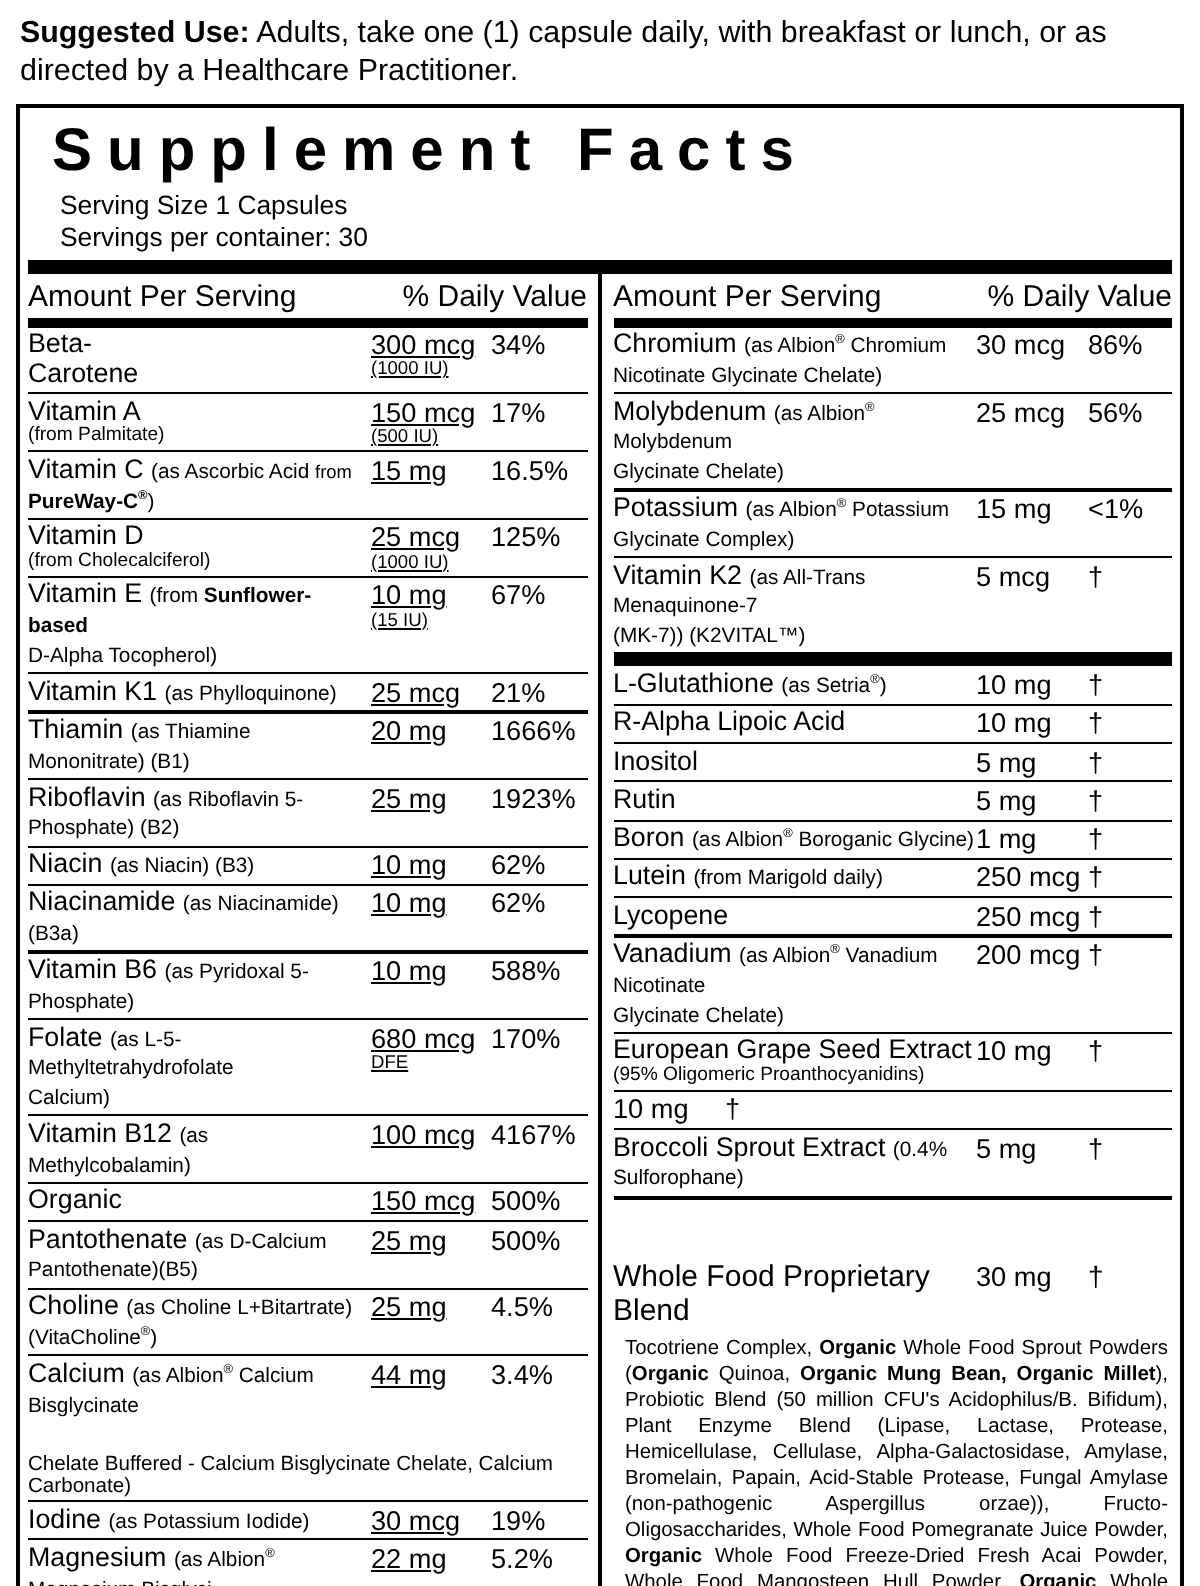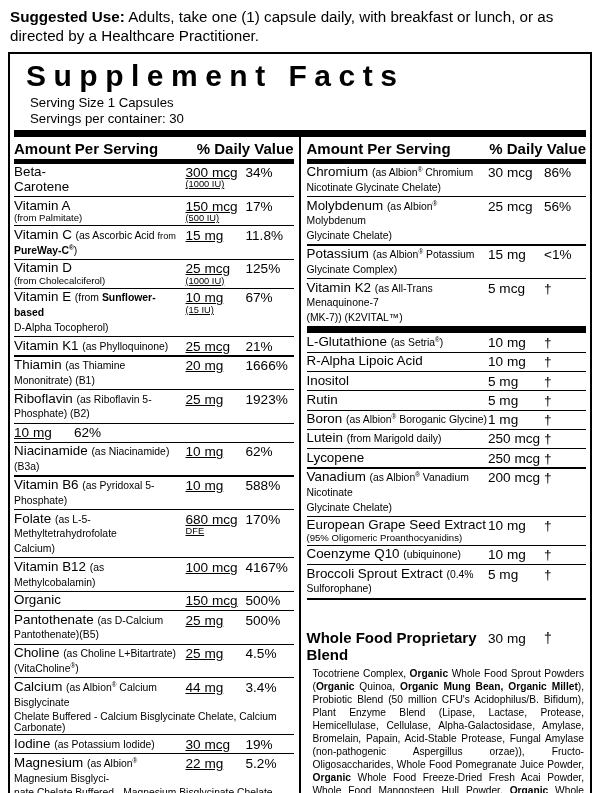--- a/index.html
+++ b/index.html
@@ -45,21 +45,21 @@
   }
 
   .thickrule{height:7px;background:#000;margin:0 2px;}
   .panel-cols{display:flex;margin:0 2px;}
   .col{flex:1 1 0;min-width:0;box-sizing:border-box;}
   .col.left{padding-right:5px;}
   .col.right{padding-left:6px;border-left:2.5px solid #000;}
 
   .colhead{
     display:flex;align-items:baseline;
-    font-size:15px;font-weight:bold;
+    font-size:15px;font-weight:normal;
     padding:3px 0 2px 0;
   }
   .colhead .h1{flex:1 1 auto;}
   .colhead .h2{flex:0 0 auto;white-space:nowrap;}
   .rule-head{height:4.5px;background:#000;}
   .rule-thin{height:1.1px;background:#000;}
   .rule-med{height:2px;background:#000;}
   .rule-black{height:6px;background:#000;}
 
   
@@ -70,24 +70,24 @@
   .col.left .amt{width:60px;text-decoration:underline;}
   .col.left .dv{width:48px;}
   .col.right .amt{width:56px;}
   .col.right .dv{width:42px;}
   .nm .sm{font-size:10.4px;}
   .nm .xs{font-size:9.2px;}
   .nm b{font-weight:bold;}
   .sub{font-size:9.6px;line-height:1.05;display:block;}
   .amt .unit-sub{font-size:9.3px;display:block;line-height:1.05;}
 
-  .full2{font-size:10.3px;line-height:1.12;display:block;margin-top:0px;}
+  .full2{font-size:10.3px;line-height:1.12;display:block;margin-top:16px;}
 
   .blendhead{display:flex;align-items:baseline;padding:3px 0 2px 0;}
-  .blendhead .nm{flex:1 1 auto;font-size:15px;font-weight:bold;}
+  .blendhead .nm{flex:1 1 auto;font-size:15px;font-weight:normal;}
   .blendhead .amt{flex:0 0 auto;width:56px;font-size:13.6px;margin-top:28px;}
   .blendhead .dv{flex:0 0 auto;width:42px;font-size:14px;}
 
   .blendbody{
     font-size:10.2px;
     line-height:1.28;
     text-align:justify;
     padding:2px 2px 3px 6px;
   }
   .blendbody b{font-weight:bold;}
@@ -130,21 +130,21 @@
               <div class="rule-thin"></div>
               <div class="row">
                 <span class="nm">Vitamin A<span class="sub">(from Palmitate)</span></span>
                 <span class="amt">150 mcg<span class="unit-sub">(500 IU)</span></span>
                 <span class="dv">17%</span>
               </div>
               <div class="rule-thin"></div>
               <div class="row">
                 <span class="nm">Vitamin C <span class="sm">(as Ascorbic Acid <span class="xs">from</span> <b>PureWay-C<sup>®</sup></b>)</span></span>
                 <span class="amt">15 mg</span>
-                <span class="dv">11.8%</span>
+                <span class="dv">16.5%</span>
               </div>
               <div class="rule-thin"></div>
               <div class="row">
                 <span class="nm">Vitamin D<span class="sub">(from Cholecalciferol)</span></span>
                 <span class="amt">25 mcg<span class="unit-sub">(1000 IU)</span></span>
                 <span class="dv">125%</span>
               </div>
               <div class="rule-thin"></div>
               <div class="row">
                 <span class="nm">Vitamin E  <span class="sm">(from <b>Sunflower-based</b><br>D-Alpha Tocopherol)</span></span>
@@ -164,20 +164,21 @@
                 <span class="dv">1666%</span>
               </div>
               <div class="rule-thin"></div>
               <div class="row">
                 <span class="nm">Riboflavin <span class="sm">(as Riboflavin 5-Phosphate) (B2)</span></span>
                 <span class="amt">25 mg</span>
                 <span class="dv">1923%</span>
               </div>
               <div class="rule-thin"></div>
               <div class="row">
+                <span class="nm">Niacin <span class="sm">(as Niacin) (B3)</span></span>
                 <span class="amt">10 mg</span>
                 <span class="dv">62%</span>
               </div>
               <div class="rule-thin"></div>
               <div class="row">
                 <span class="nm">Niacinamide <span class="sm">(as Niacinamide) (B3a)</span></span>
                 <span class="amt">10 mg</span>
                 <span class="dv">62%</span>
               </div>
               <div class="rule-thin"></div>
@@ -320,21 +321,20 @@
                 <span class="dv">†</span>
               </div>
               <div class="rule-thin"></div>
               <div class="row">
                 <span class="nm">European Grape Seed Extract<span class="sub">(95% Oligomeric Proanthocyanidins)</span></span>
                 <span class="amt">10 mg</span>
                 <span class="dv">†</span>
               </div>
               <div class="rule-thin"></div>
               <div class="row">
-                <span class="nm">Coenzyme Q10 <span class="sm">(ubiquinone)</span></span>
                 <span class="amt">10 mg</span>
                 <span class="dv">†</span>
               </div>
               <div class="rule-thin"></div>
               <div class="row">
                 <span class="nm">Broccoli Sprout Extract <span class="sm">(0.4% Sulforophane)</span></span>
                 <span class="amt">5 mg</span>
                 <span class="dv">†</span>
               </div>
             </div>

